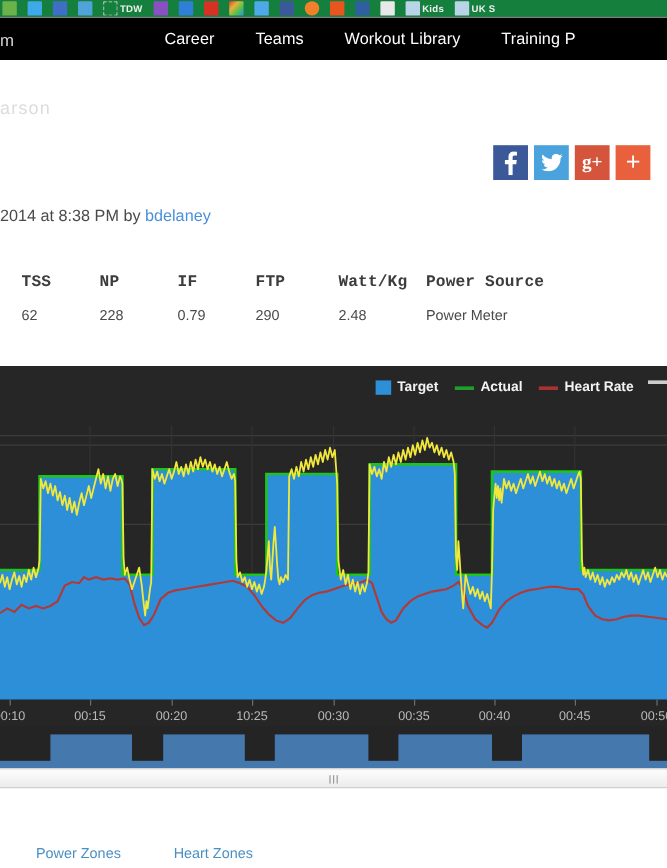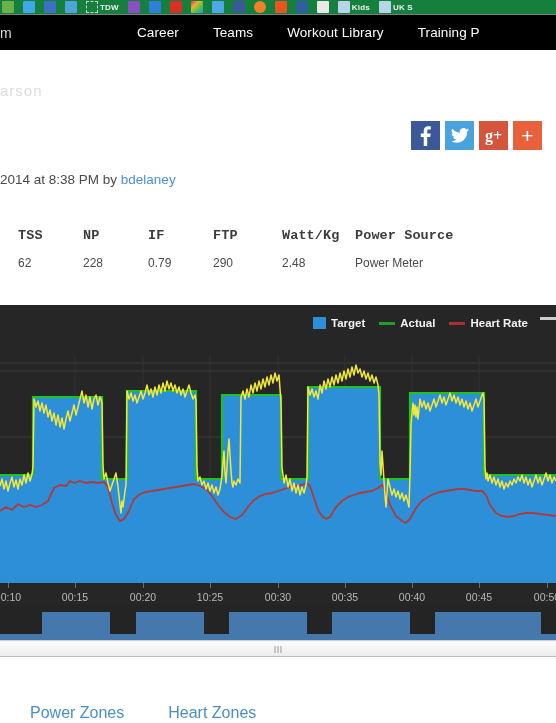--- a/index.html
+++ b/index.html
@@ -213,21 +213,21 @@
     position: absolute; top: 657px; left: 0;
     width: 556px; height: 66px;
     background: #ffffff;
   }
   .footer-links {
     position: absolute; top: 47px; left: 30px;
     display: flex; gap: 44px;
   }
   .footer-links a {
     color: #4a8fc4;
-    font-size: 16px;
+    font-size: 12px;
     text-decoration: none;
     white-space: nowrap;
   }
 </style>
 </head>
 <body>
 
 <div class="bookmark-bar">
   <div class="bm">
       <span class="bm-ico" style="background:#6bb24a"></span>

